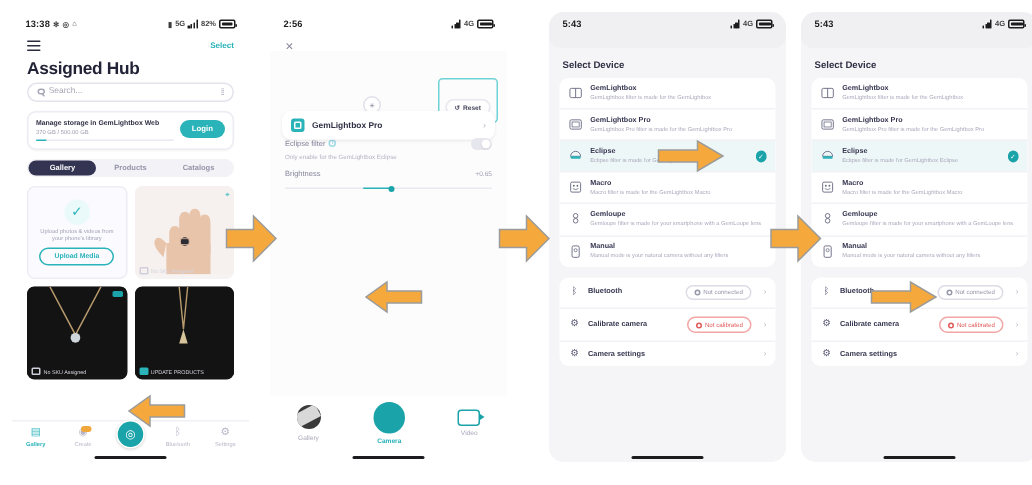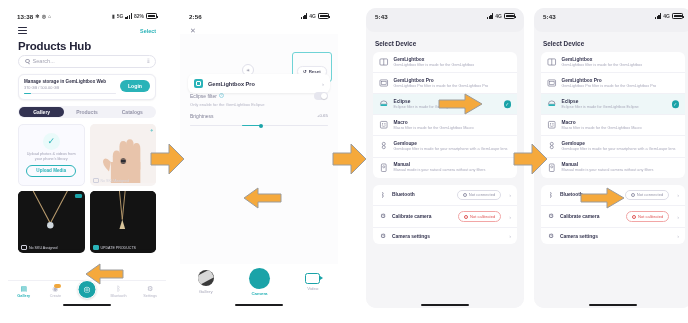--- a/index.html
+++ b/index.html
@@ -234,21 +234,21 @@
 
     <div class="s1-head">
       <span class="burger">
           <i></i>
           <i></i>
           <i></i>
         </span>
       <span class="select-link">Select</span>
     </div>
 
-    <div class="app-title">Products Hub</div>
+    <div class="app-title">Assigned Hub</div>
 
     <div class="search-box">
       <span class="search-left">
         <span class="mag"></span>
         <span class="search-ph">Search...</span>
       </span>
       <span class="filter-ico">⦙⦙</span>
     </div>
 
     <div class="storage-card">

